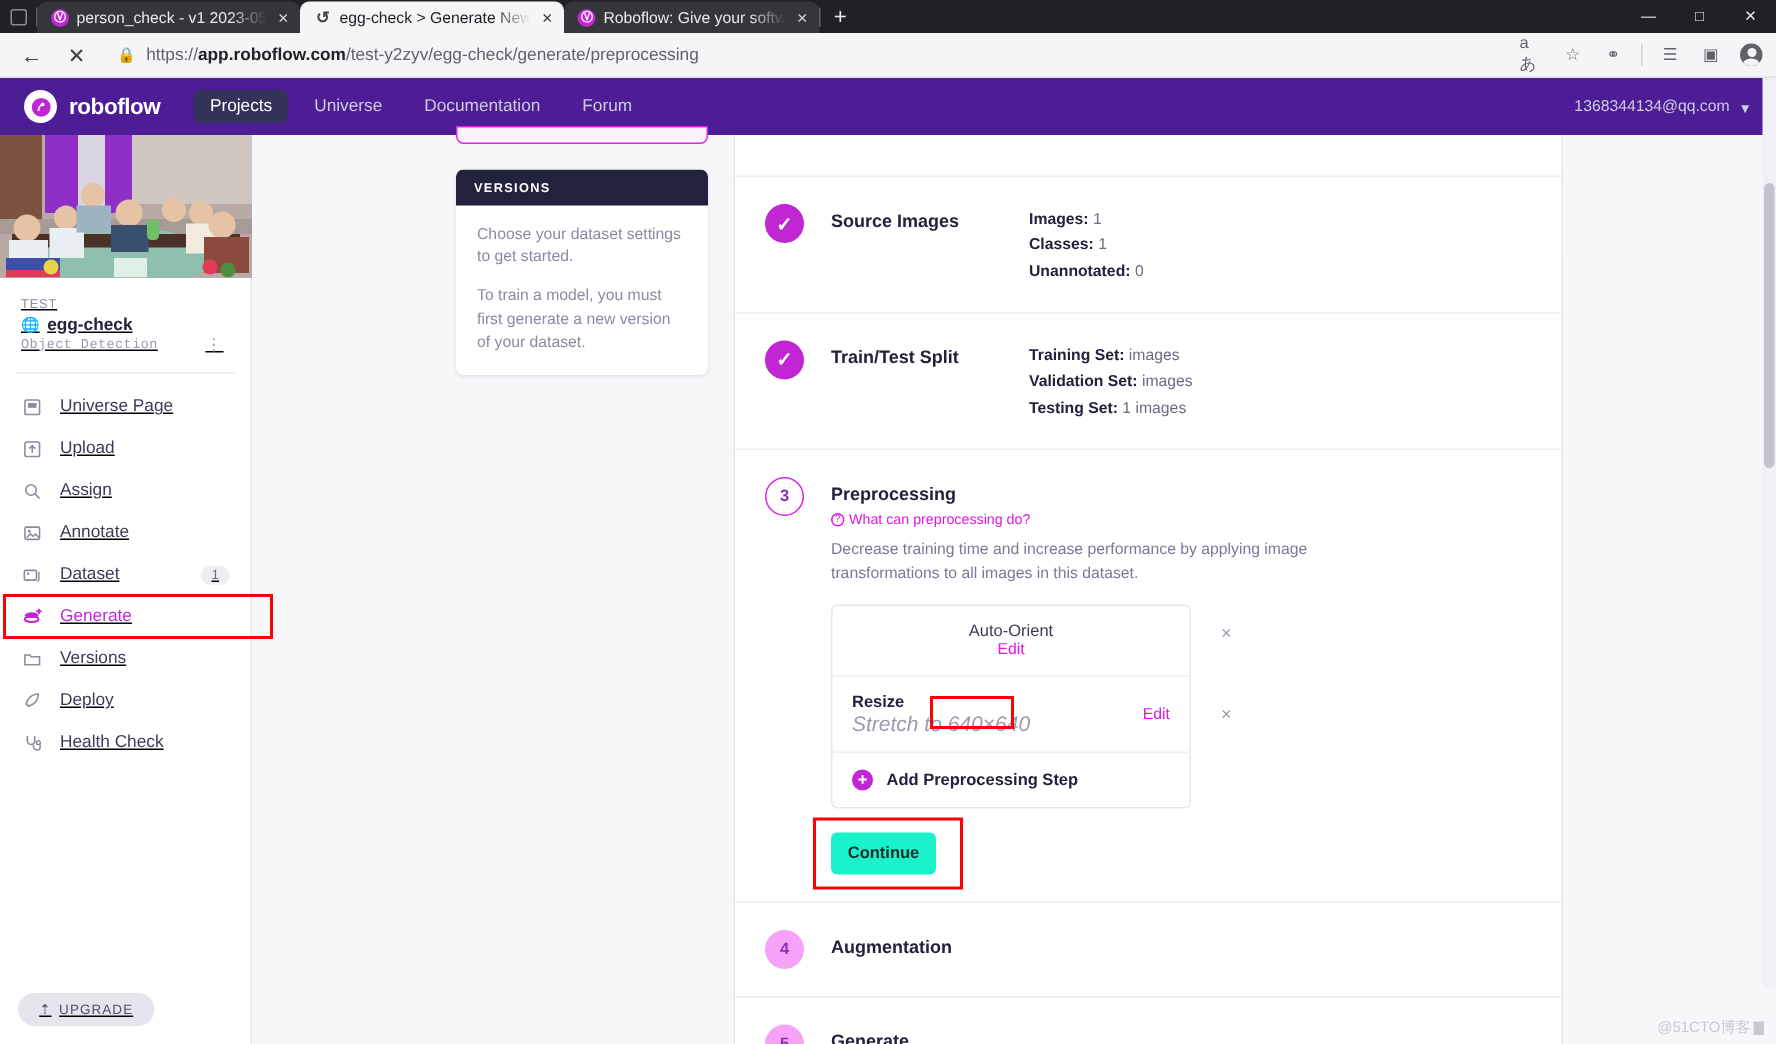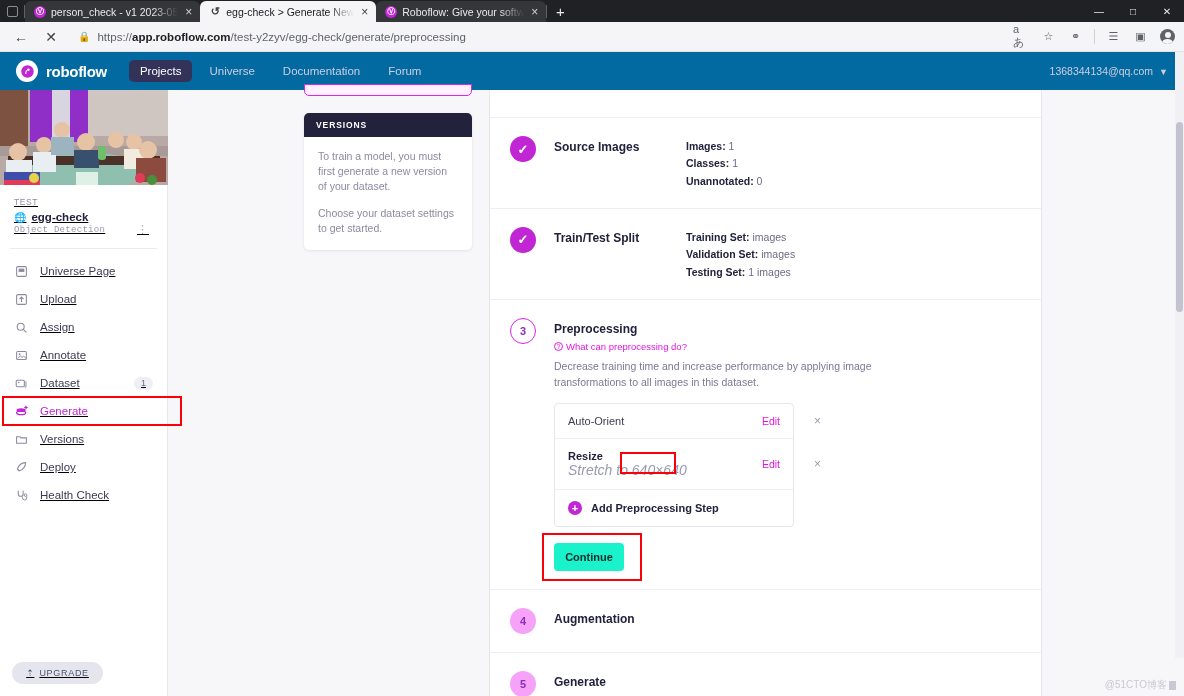--- a/index.html
+++ b/index.html
@@ -88,21 +88,21 @@
   }
   .avatar-ico::after {
     content: ""; position: absolute; width: 11px; height: 7px; border-radius: 50% 50% 0 0;
     background: #f5f5f7; left: 2px; top: 10px;
   }
 
   
   .app { position: relative; width: 1184px; height: 644px; background: #f7f7fa; overflow: hidden; }
 
   .topnav {
-    height: 38px; background: #0369a1; display: flex; align-items: center;
+    height: 38px; background: #4c1d95; display: flex; align-items: center;
     padding: 0 16px; gap: 0;
   }
   .brand { display: flex; align-items: center; gap: 8px; margin-right: 22px; }
   .brand-mark {
     width: 22px; height: 22px; border-radius: 50%; background: #fff;
     display: flex; align-items: center; justify-content: center;
   }
   .brand-text { color: #fff; font-size: 15px; font-weight: bold; letter-spacing: -.3px; }
   .navlink {
     color: #cdcde0; font-size: 11.5px; padding: 5px 11px; border-radius: 5px;
@@ -213,21 +213,21 @@
   .desc { font-size: 10.5px; color: #7a7a96; line-height: 1.5; margin-top: 7px; max-width: 322px; }
 
   .pp-box {
     margin-top: 13px; width: 240px; border: 1px solid #e6e6ee; border-radius: 4px;
     background: #fff; position: relative;
   }
   .pp-row {
     display: flex; align-items: center; padding: 11px 13px; border-top: 1px solid #eeeef4;
     position: relative;
   }
-  .pp-row:first-child { border-top: none; }
+  .pp-row:first-child { border-top: none; flex-direction: column; }
   .pp-label { font-size: 11px; color: #3b3b55; flex: 1 1 auto; }
   .pp-label .name { font-weight: bold; color: #22223d; display: block; }
   .pp-label .sub { font-size: 14px; color: #9a9ab0; margin-top: 2px; font-style: italic; }
   .pp-edit { font-size: 10.5px; font-weight: normal; color: #e414e4; }
   .pp-x { position: absolute; right: -28px; color: #9a9ab0; font-size: 12px; }
   .pp-add { display: flex; align-items: center; gap: 9px; padding: 11px 13px; border-top: 1px solid #eeeef4; }
   .plus-ico {
     width: 14px; height: 14px; border-radius: 50%; background: #c026d3; color: #fff;
     font-size: 11px; display: flex; align-items: center; justify-content: center;
     font-weight: bold; line-height: 1;
@@ -482,22 +482,22 @@
             <span>UPGRADE</span>
           </div>
         </div>
       </div>
 
       <div class="gutter">
         <div class="magenta-stub"></div>
         <div class="versions-card">
           <div class="versions-head">VERSIONS</div>
           <div class="versions-body">
+            <p>Choose your dataset settings to get started.</p>
             <p>To train a model, you must first generate a new version of your dataset.</p>
-            <p>Choose your dataset settings to get started.</p>
           </div>
         </div>
       </div>
 
       <div class="main">
         <div class="card">
 
           <div class="step step-sliver"></div>
 
           <div class="step">

